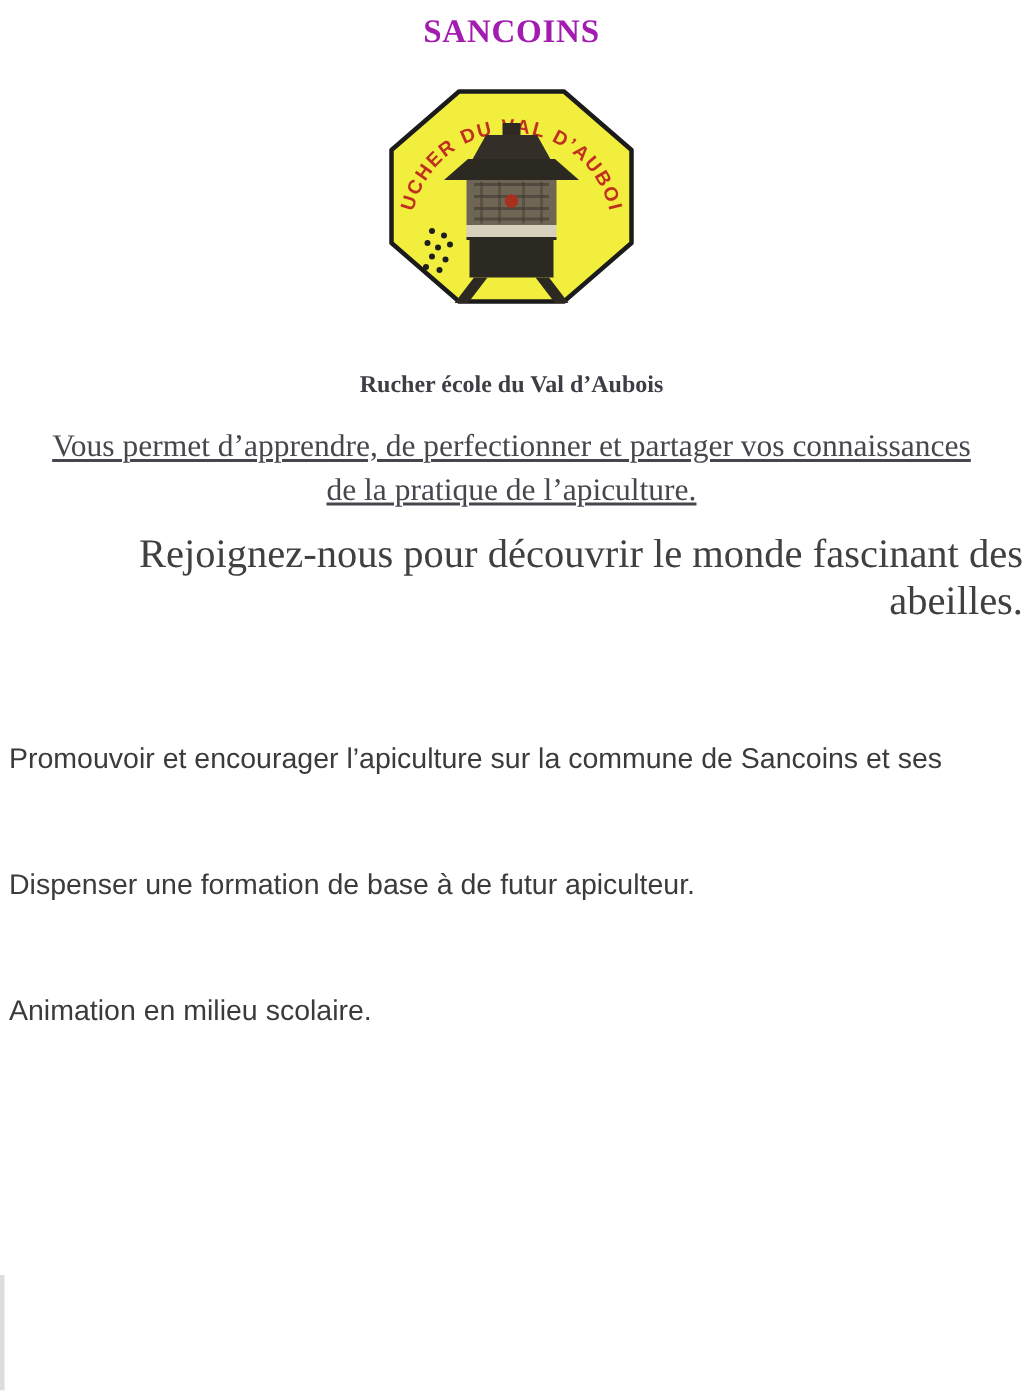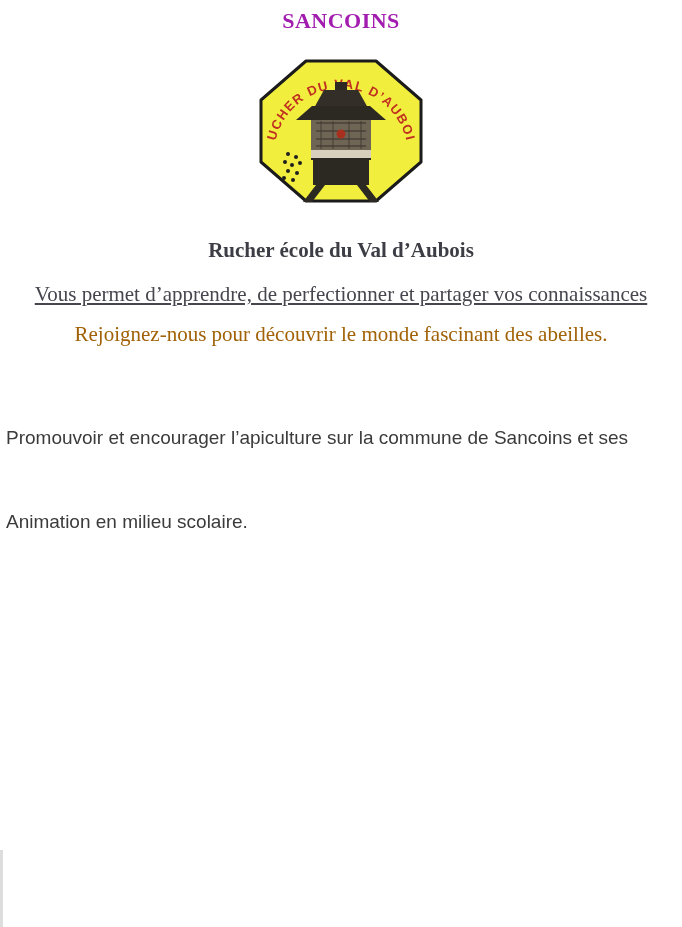--- a/index.html
+++ b/index.html
@@ -13,26 +13,26 @@
   }
   .center { text-align: center; }
   .doc-title {
     margin-top: 8px;
     font-size: 22px; font-weight: bold;
     letter-spacing: 0.5px;
     color: #a21caf;
   }
   .logo-wrap { margin-top: 24px; display: flex; justify-content: center; }
   .heading {
-    margin-top: 34px;
-    font-size: 21px; font-weight: bold;
+    margin-top: 44px;
+    font-size: 16px; font-weight: bold;
     color: #3d3d45;
   }
   .intro { margin-top: 17px; font-size: 21px; line-height: 29px; color: #46464e; text-decoration: underline; }
-  .tagline { margin-top: 13px; font-size: 21px; color: #a16207; }
+  .tagline { margin-top: 13px; font-size: 27px; color: #404040; text-align: right; }
   .about {
     margin-top: 21px;
     font-family: "Liberation Sans", sans-serif;
     font-size: 19px; line-height: 28px;
     color: #3b3b3b;
     padding-left: 6px; padding-right: 4px;
     white-space: pre-wrap;
   }
   .artifact {
     position: absolute; left: 0; top: 850px;
@@ -83,26 +83,28 @@
       <circle cx="26" cy="120" r="2"></circle>
       <circle cx="35" cy="122" r="2"></circle>
     </g>
   </svg>
 </div>
 
 <div class="center heading">Rucher école du Val d’Aubois</div>
 
 <div class="center intro">
   <div>Vous permet d’apprendre, de perfectionner et partager vos connaissances</div>
+  <div>de la pratique de l’apiculture.</div>
 </div>
 
 <div class="center tagline">Rejoignez-nous pour découvrir le monde fascinant des abeilles.</div>
 
 <div class="about">
   <div>Promouvoir et encourager l’apiculture sur la commune de Sancoins et ses</div>
+  <div>Dispenser une formation de base à de futur apiculteur.</div>
   <div>Animation en milieu scolaire.</div>
   
   
   
   
   
 </div>
 
 <div class="artifact"></div>
 

